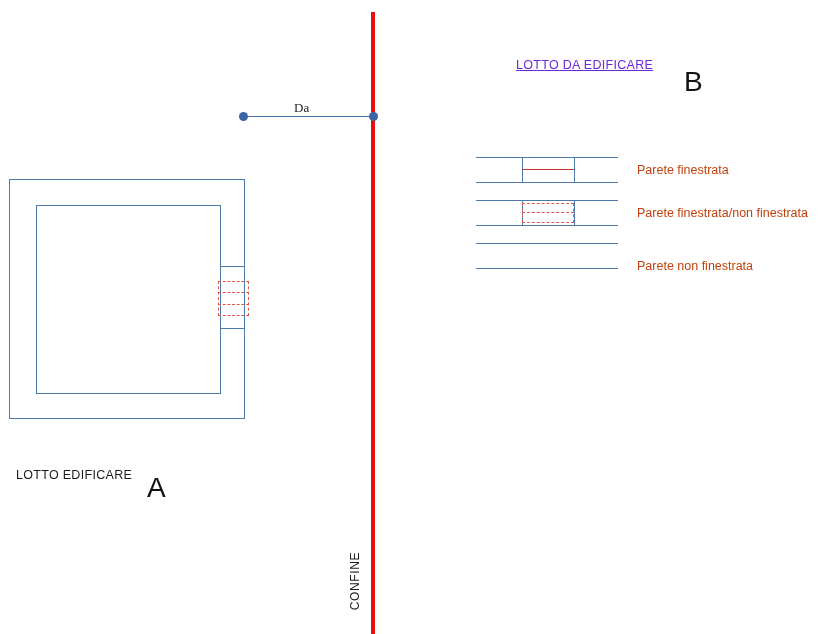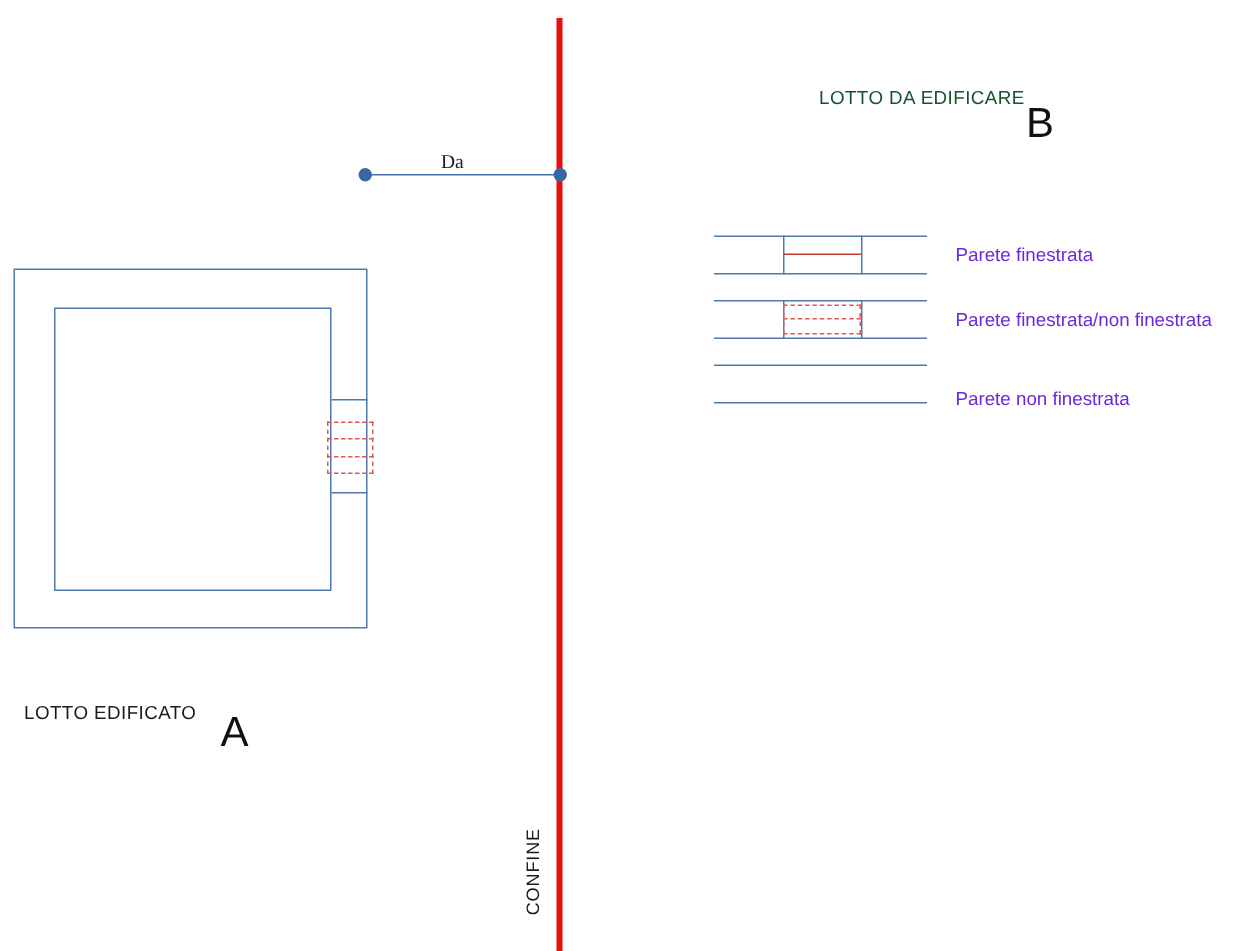--- a/index.html
+++ b/index.html
@@ -124,25 +124,26 @@
     color: #1b1b1b;
     letter-spacing: 0.3px;
   }
   .lot-a-letter {
     left: 147px;
     top: 472px;
     font-size: 28px;
     color: #111;
   }
   .lot-b-text {
-    left: 546px;
+    left: 516px;
     top: 58px;
     font-size: 12.5px;
-    color: #14532d;
+    color: #6d28d9;
     letter-spacing: 0.3px;
+    text-decoration: underline;
   }
   .lot-b-letter {
     left: 684px;
     top: 66px;
     font-size: 28px;
     color: #111;
   }
 
   
   .legend-row { position: absolute; }
@@ -185,21 +186,21 @@
   }
   .legend-symbol .redbox .rd-v {
     position: absolute;
     top: 0;
     height: 100%;
     border-left: 1.2px dashed #e05a4e;
   }
   .legend-text {
     position: absolute;
     font-size: 12.5px;
-    color: #6d28d9;
+    color: #c2410c;
     white-space: nowrap;
   }
 </style>
 </head>
 <body>
 
 <div id="canvas">
 
   <div class="abs confine-line"></div>
   <div class="abs confine-label">CONFINE</div>
@@ -215,21 +216,21 @@
   <div class="abs opening-bot"></div>
   <div class="abs window-dashed">
     <div class="dl" style="top:0;"></div>
     <div class="dl" style="top:11px;"></div>
     <div class="dl" style="top:23px;"></div>
     <div class="dl" style="top:34px;"></div>
     <div class="dv" style="left:0;"></div>
     <div class="dv" style="left:30px;"></div>
   </div>
 
-  <div class="abs lot-a-text">LOTTO EDIFICATO</div>
+  <div class="abs lot-a-text">LOTTO EDIFICARE</div>
   <div class="abs lot-a-letter">A</div>
   <div class="abs lot-b-text">LOTTO DA EDIFICARE</div>
   <div class="abs lot-b-letter">B</div>
 
   <div class="legend-row" style="left:476px; top:157px;">
     <div class="legend-symbol">
       <div class="hline" style="top:0;"></div>
       <div class="hline" style="top:25px;"></div>
       <div class="vline" style="left:46px;"></div>
       <div class="vline" style="left:98px;"></div>

